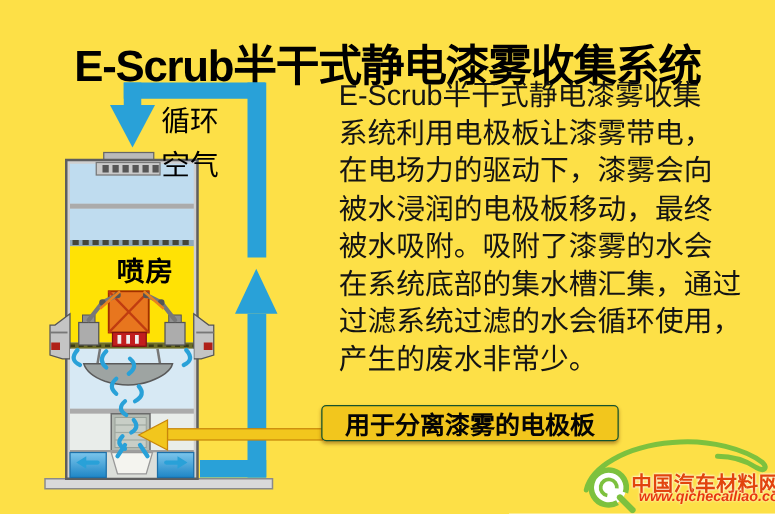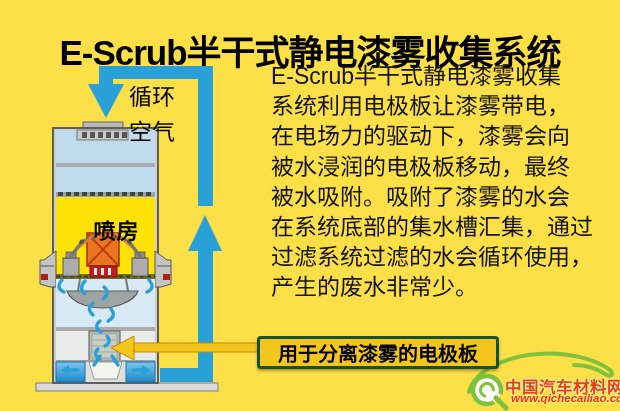--- a/index.html
+++ b/index.html
@@ -20,30 +20,30 @@
   .title{
     position:absolute;top:1px;left:0;right:0;text-align:center;
     font-size:35px;font-weight:bold;letter-spacing:-1px;color:#000;white-space:nowrap;
   }
   .diagram-svg{position:absolute;left:0;top:0;width:620px;height:411px;}
   .circ-label{
     position:absolute;left:129px;top:80px;font-size:23px;line-height:35px;
     white-space:pre-line;color:#000;font-weight:500;
   }
   .booth-label{
-    position:absolute;left:56px;top:213px;width:121px;text-align:center;
+    position:absolute;left:56px;top:199px;width:121px;text-align:center;
     font-size:22px;font-weight:bold;color:#000;letter-spacing:1px;
   }
   .desc{
     position:absolute;left:271px;top:61px;width:352px;
     font-size:23px;line-height:30.2px;white-space:pre-line;color:#141414;
   }
   .callout{
-    position:absolute;left:257px;top:336px;width:236px;height:27px;
-    background:var(--callout-yellow);border:3px solid #14532d;border-radius:4px;
+    position:absolute;left:257px;top:324px;width:236px;height:27px;
+    background:var(--callout-yellow);border:1px solid #14532d;border-radius:4px;
     display:flex;align-items:center;justify-content:center;
     font-size:20px;font-weight:bold;color:#050505;
     box-shadow:0 2px 3px rgba(110,55,0,.45);
   }
   .site-name{
     position:absolute;left:505px;top:374px;font-size:16.5px;font-weight:bold;
     color:var(--logo-red);letter-spacing:.5px;white-space:nowrap;
     text-shadow:0 0 2px #fff,0 0 2px #fff;
   }
   .site-url{

